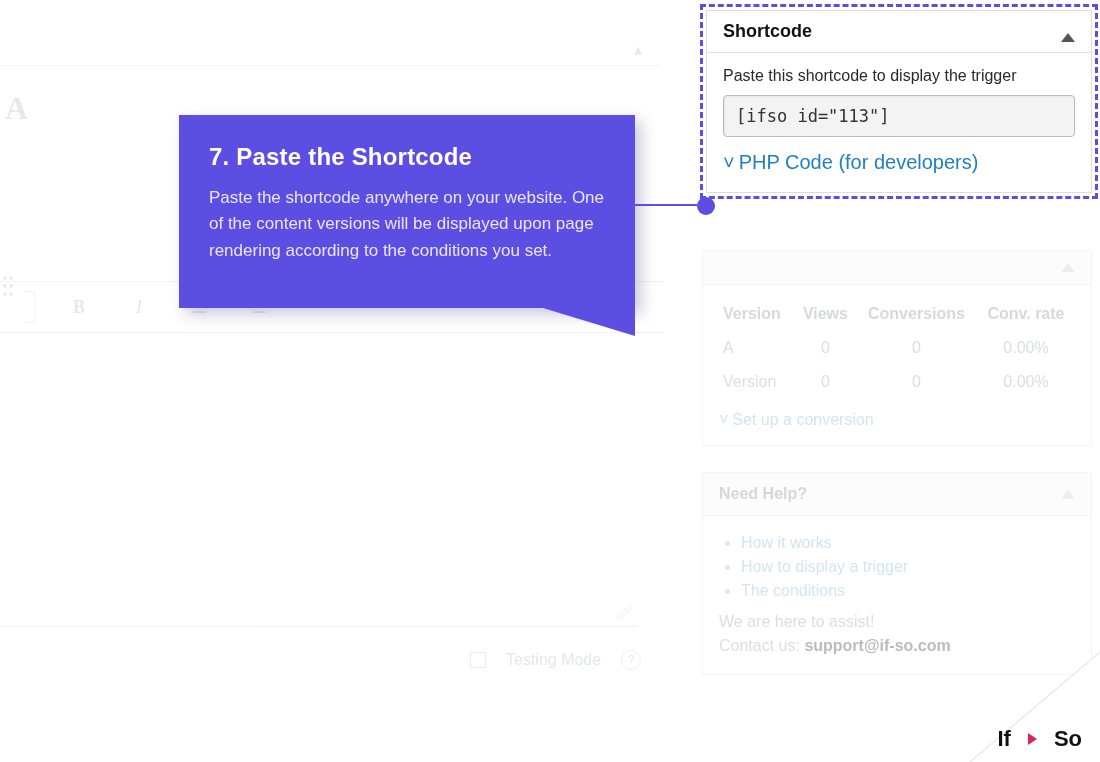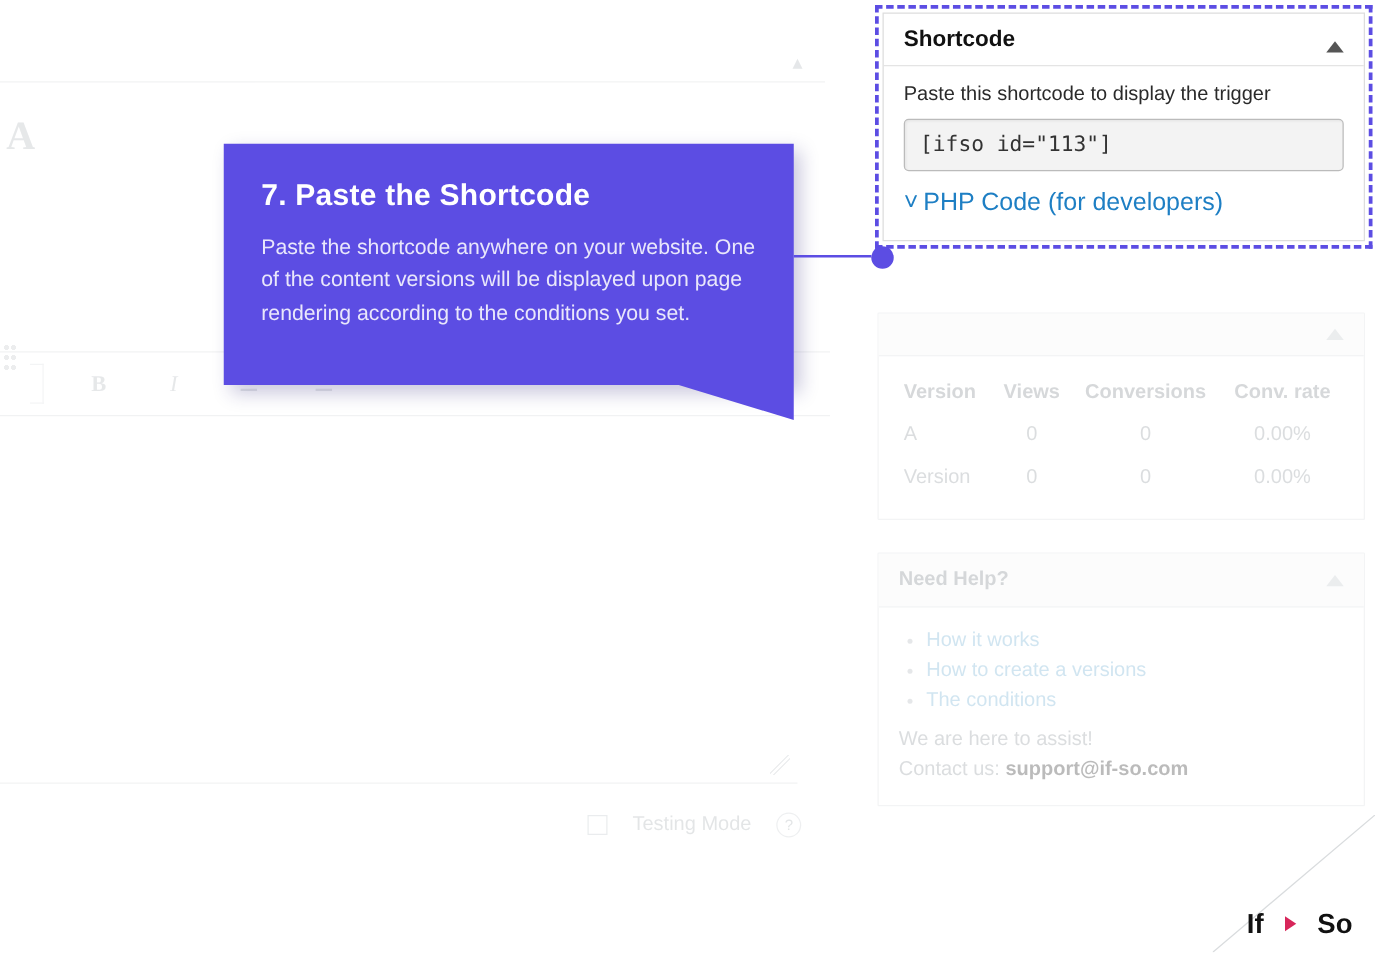--- a/index.html
+++ b/index.html
@@ -147,32 +147,33 @@
             <td>0.00%</td>
           </tr>
           <tr>
             <td>Version</td>
             <td>0</td>
             <td>0</td>
             <td>0.00%</td>
           </tr>
         </tbody>
       </table>
+      <div class="set-conv"><span class="chev">˅</span><span>Set up a conversion</span></div>
     </div>
   </div>
 
   <div class="panel fade">
     <div class="head">
       <span>Need Help?</span>
       <span class="caret-up"></span>
     </div>
     <div class="body">
       <ul class="help-list">
         <li><a>How it works</a></li>
-        <li><a>How to create a versions</a></li>
+        <li><a>How to display a trigger</a></li>
         <li><a>The conditions</a></li>
       </ul>
       <div class="assist">
         <span>We are here to assist!</span><br>
         <span>Contact us: </span><a>support@if-so.com</a>
       </div>
     </div>
   </div>
 </div>
 

